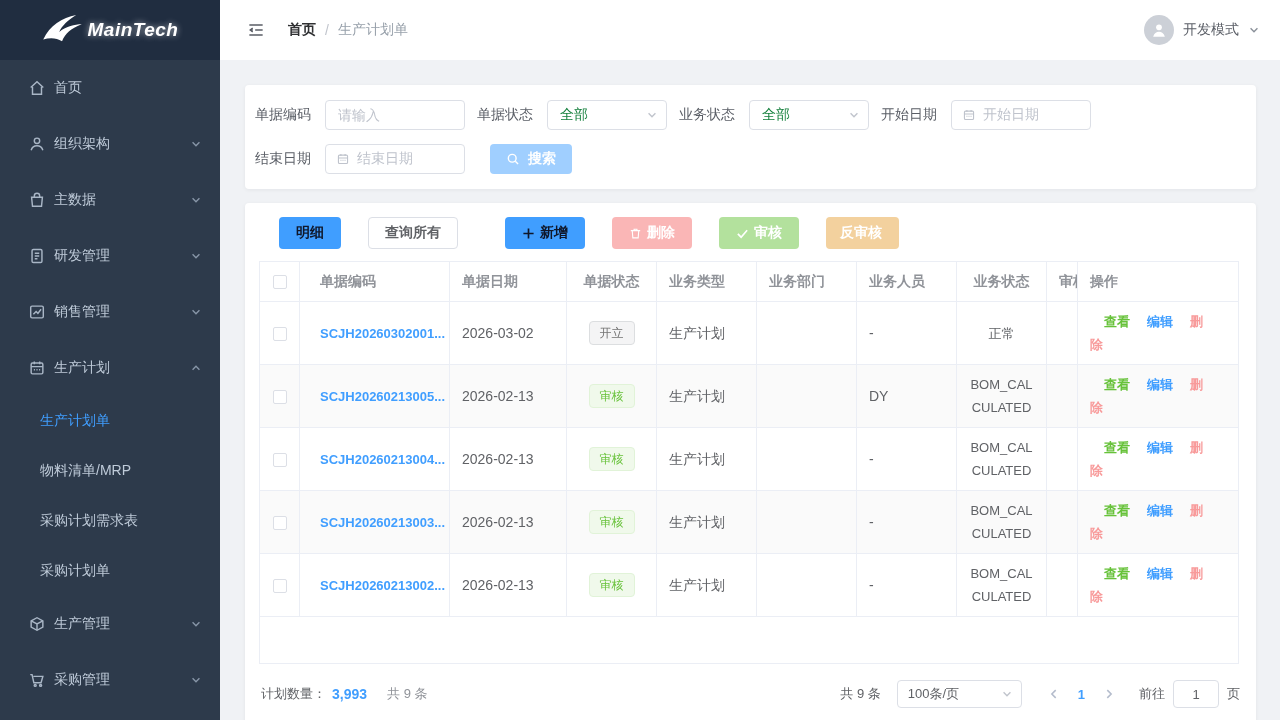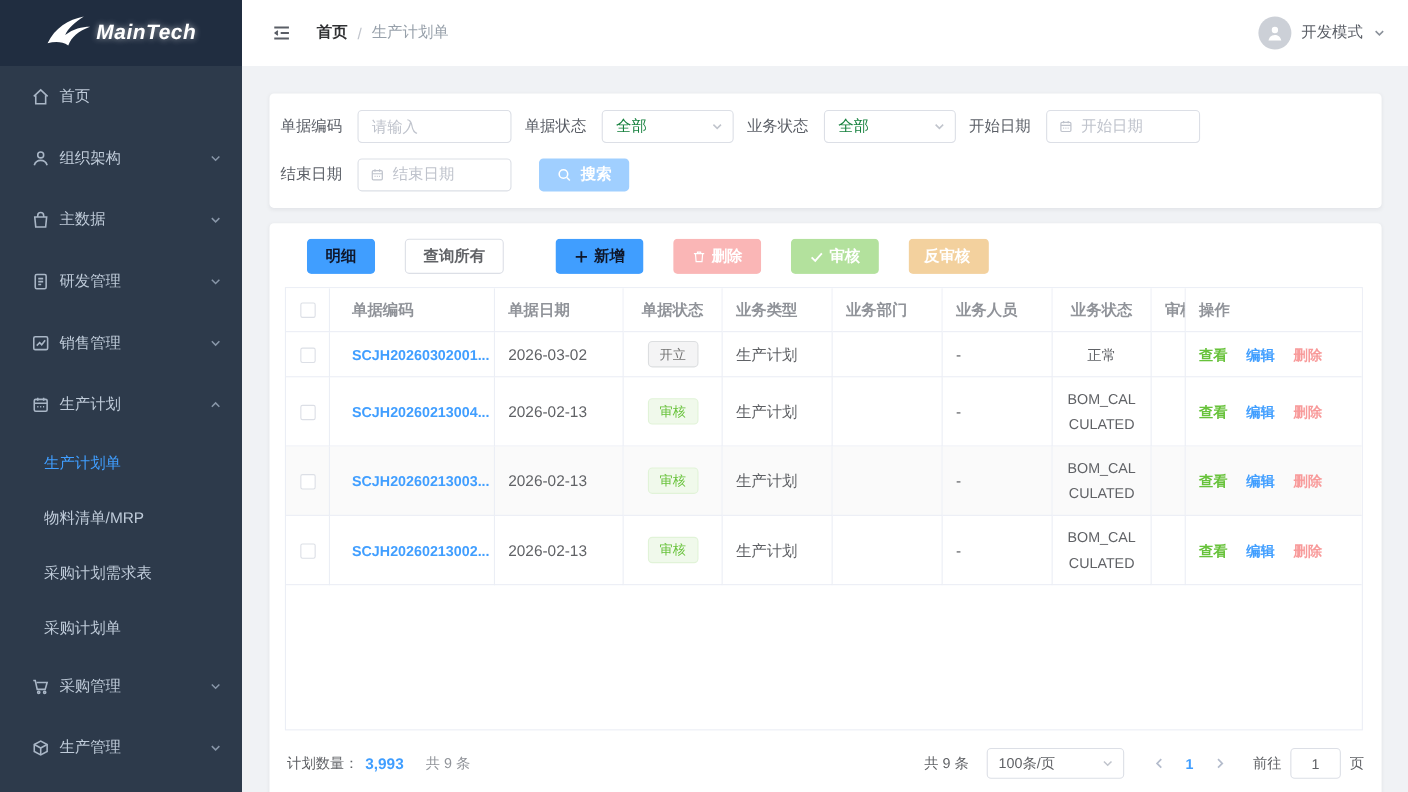--- a/index.html
+++ b/index.html
@@ -65,21 +65,21 @@
   tr.stripe td { background:#fafafa; }
   .center { text-align:center; }
   .cb { width:14px; height:14px; border:1px solid #dcdfe6; border-radius:2px; background:#fff; display:inline-block; vertical-align:middle; cursor:pointer; }
   .code-cell { white-space:nowrap; overflow:hidden; padding-left:20px; }
   .code-link { color:#409eff; font-weight:bold; font-size:13px; text-decoration:none; cursor:pointer; }
   .tag { display:inline-block; height:24px; line-height:22px; padding:0 10px; font-size:12px; border-radius:4px; border:1px solid; white-space:nowrap; }
   .tag-info { color:#737373; background:#f4f4f5; border-color:#dcdee0; }
   .tag-success { color:#67c23a; background:#f0f9eb; border-color:#e1f3d8; }
   .wrapcell { word-break:break-all; font-size:13px; }
   .ops-cell a { font-size:13px; font-weight:bold; text-decoration:none; margin-right:17px; cursor:pointer; }
-  .op-view { color:#67c23a; }
+  .op-view { color:#67c23a;margin-left:14px; }
   .op-edit { color:#409eff; }
   .op-del { color:#f89a9a; }
   .sliver { padding:8px 0 8px 12px; }
 
   
   .pager { display:flex; align-items:center; margin-top:16px; font-size:13px; color:#606266; padding:0 2px; }
   .pg-left { display:flex; align-items:center; }
   .plan-qty { color:#409eff; font-weight:bold; font-size:14px; margin:0 8px 0 6px; }
   .pg-total-l { color:#909399; margin-left:12px; }
   .pg-right { margin-left:auto; display:flex; align-items:center; }
@@ -191,41 +191,41 @@
   </div>
 
   <div class="submenu-item active">生产计划单</div>
   <div class="submenu-item">物料清单/MRP</div>
   <div class="submenu-item">采购计划需求表</div>
   <div class="submenu-item">采购计划单</div>
 
   <div class="menu-item">
     <span class="mi-icon">
       <svg width="18" height="18" viewBox="0 0 20 20" fill="none" stroke="currentColor" stroke-width="1.6">
+          <path d="M3.5 6.5L10 3l6.5 3.5v7L10 17l-6.5-3.5z"></path>
+          <path d="M3.5 6.5L10 10l6.5-3.5M10 10v7"></path>
+        </svg>
+    </span>
+    <span class="mi-label">生产管理</span>
+    <span class="mi-arrow">
+      <svg width="12" height="12" viewBox="0 0 14 14" fill="none" stroke="currentColor" stroke-width="1.6">
+          <path d="M3 5l4 4 4-4"></path>
+        </svg>
+    </span>
+  </div>
+
+  <div class="menu-item">
+    <span class="mi-icon">
+      <svg width="18" height="18" viewBox="0 0 20 20" fill="none" stroke="currentColor" stroke-width="1.6">
           <path d="M2.5 4h2l2 9h8l2-7H6"></path>
           <circle cx="8" cy="16" r="1.1"></circle>
           <circle cx="14" cy="16" r="1.1"></circle>
         </svg>
     </span>
     <span class="mi-label">采购管理</span>
-    <span class="mi-arrow">
-      <svg width="12" height="12" viewBox="0 0 14 14" fill="none" stroke="currentColor" stroke-width="1.6">
-          <path d="M3 5l4 4 4-4"></path>
-        </svg>
-    </span>
-  </div>
-
-  <div class="menu-item">
-    <span class="mi-icon">
-      <svg width="18" height="18" viewBox="0 0 20 20" fill="none" stroke="currentColor" stroke-width="1.6">
-          <path d="M3.5 6.5L10 3l6.5 3.5v7L10 17l-6.5-3.5z"></path>
-          <path d="M3.5 6.5L10 10l6.5-3.5M10 10v7"></path>
-        </svg>
-    </span>
-    <span class="mi-label">生产管理</span>
     <span class="mi-arrow">
       <svg width="12" height="12" viewBox="0 0 14 14" fill="none" stroke="currentColor" stroke-width="1.6">
           <path d="M3 5l4 4 4-4"></path>
         </svg>
     </span>
   </div>
 </aside>
 
 <div class="main">
   <div class="topbar">
@@ -389,20 +389,32 @@
             <td>2026-03-02</td>
             <td class="center"><span class="tag tag-info">开立</span></td>
             <td>生产计划</td>
             <td></td>
             <td>-</td>
             <td class="center wrapcell">正常</td>
             <td class="sliver"></td>
             <td class="ops-cell"><a class="op-view">查看</a><a class="op-edit">编辑</a><a class="op-del">删除</a></td>
           </tr>
 
+          <tr class="stripe">
+            <td class="center"><span class="cb"></span></td>
+            <td class="code-cell"><a class="code-link">SCJH20260213005...</a></td>
+            <td>2026-02-13</td>
+            <td class="center"><span class="tag tag-success">审核</span></td>
+            <td>生产计划</td>
+            <td></td>
+            <td>DY</td>
+            <td class="center wrapcell">BOM_CALCULATED</td>
+            <td class="sliver"></td>
+            <td class="ops-cell"><a class="op-view">查看</a><a class="op-edit">编辑</a><a class="op-del">删除</a></td>
+          </tr>
 
           <tr>
             <td class="center"><span class="cb"></span></td>
             <td class="code-cell"><a class="code-link">SCJH20260213004...</a></td>
             <td>2026-02-13</td>
             <td class="center"><span class="tag tag-success">审核</span></td>
             <td>生产计划</td>
             <td></td>
             <td>-</td>
             <td class="center wrapcell">BOM_CALCULATED</td>

